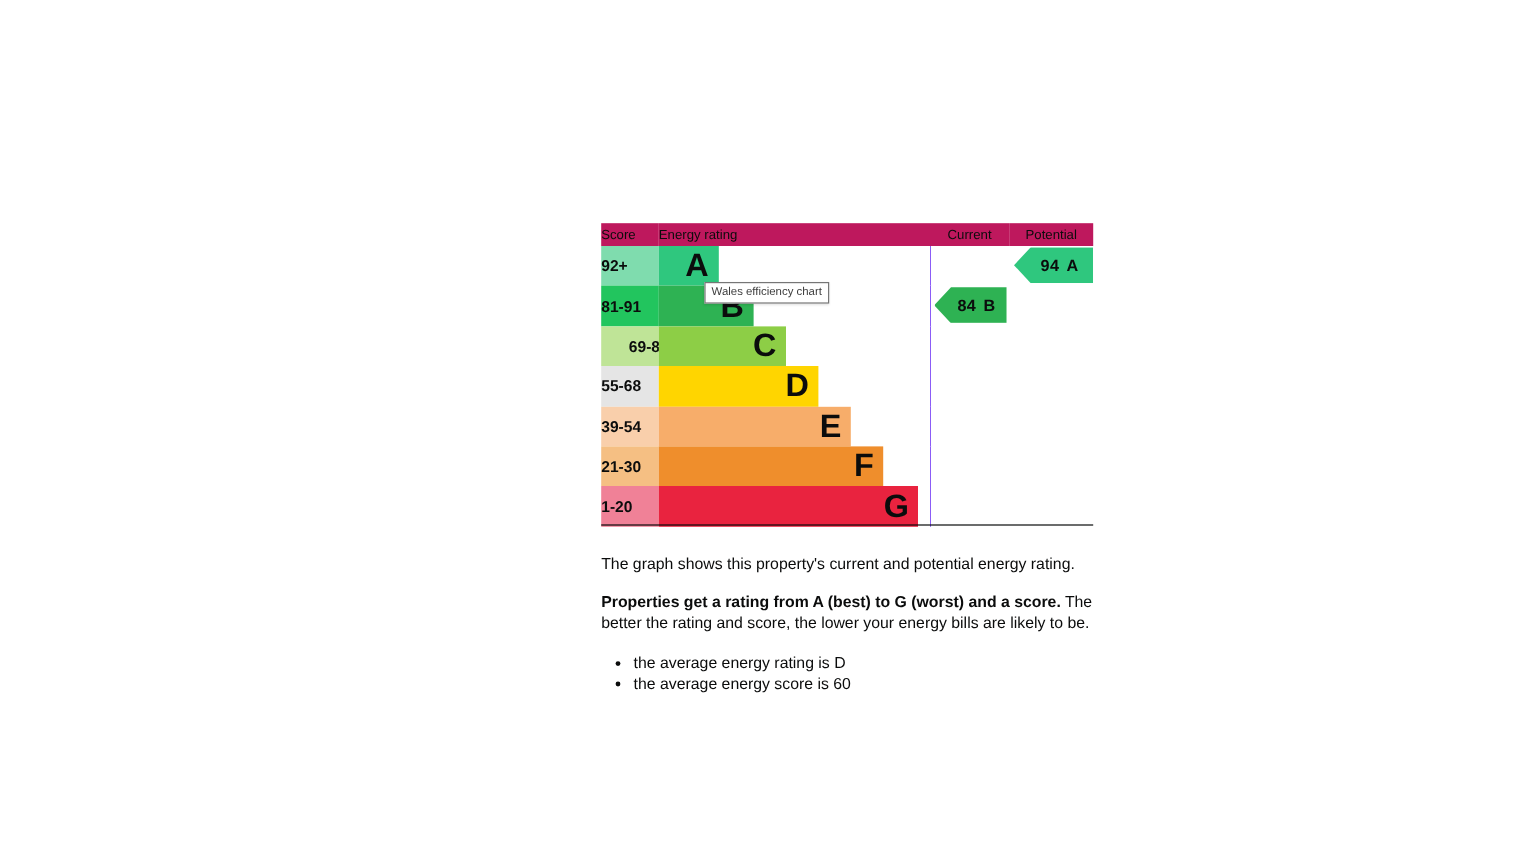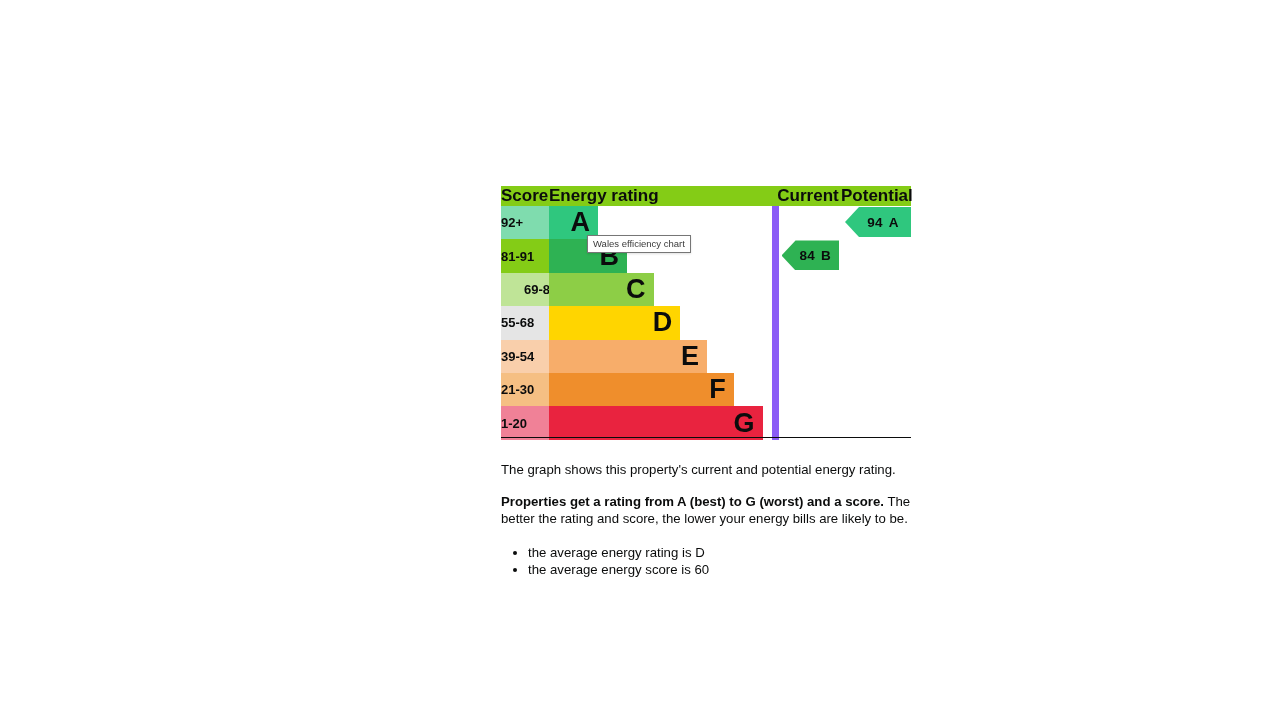--- a/index.html
+++ b/index.html
@@ -33,27 +33,27 @@
 
   .epc-table td, .epc-table th {
     padding: 0;
     margin: 0;
     border: 0;
   }
 
   
   .hdr {
     height: 19px;
-    font-size: 17px;
-    font-weight: bold;
+    font-size: 11px;
+    font-weight: normal;
     color: #0b0c0c;
     text-align: left;
     vertical-align: middle;
     border-bottom: 1px solid #0b0c0c;
-    background: #84cc16;
+    background: #be185d;
     white-space: nowrap;
   }
   .hdr-score   { width: 48px;  padding-left: 5px; border-right: 1px solid #b1b4b6; }
   .hdr-rating  { width: 226px; padding-left: 6px; border-right: 1px solid #b1b4b6; }
   .hdr-current { width: 66px;  text-align: center; border-right: 1px solid #b1b4b6; }
   .hdr-pot     { width: 70px;  text-align: center; }
 
   
   .band-row { height: 33.4px; }
 
@@ -90,21 +90,21 @@
     font-family: "Liberation Sans", sans-serif;
   }
 
   .meter-cell {
     position: relative;
     vertical-align: middle;
     border-right: 1px solid #b1b4b6;
     background: #ffffff;
   }
   .meter-cell.last { border-right: 0; }
-  .meter-cell.pad-left { border-left: 7px solid #8b5cf6; }
+  .meter-cell.pad-left { border-left: 1px solid #8b5cf6; }
 
   
   .badge {
     position: absolute;
     height: 30px;
     display: flex;
     align-items: center;
     justify-content: center;
     color: #0b0c0c;
     font-size: 13.5px;
@@ -202,21 +202,21 @@
         <td class="meter-cell pad-left"></td>
         <td class="meter-cell last">
           <div class="badge badge-potential" style="background: rgb(47, 199, 126);">
             <span class="b-score">94</span>
             <span class="b-letter">A</span>
           </div>
         </td>
       </tr>
 
       <tr class="band-row">
-        <td class="score-cell" style="background: #84cc16;">81-91</td>
+        <td class="score-cell" style="background: #22c55e;">81-91</td>
         <td class="rating-cell">
           <div class="bar" style="background: rgb(46, 178, 83); width: 35%;">
             <span class="bar-letter">B</span>
           </div>
         </td>
         <td class="meter-cell pad-left">
           <div class="badge badge-current" style="background: rgb(46, 178, 83);">
             <span class="b-score">84</span>
             <span class="b-letter">B</span>
           </div>

